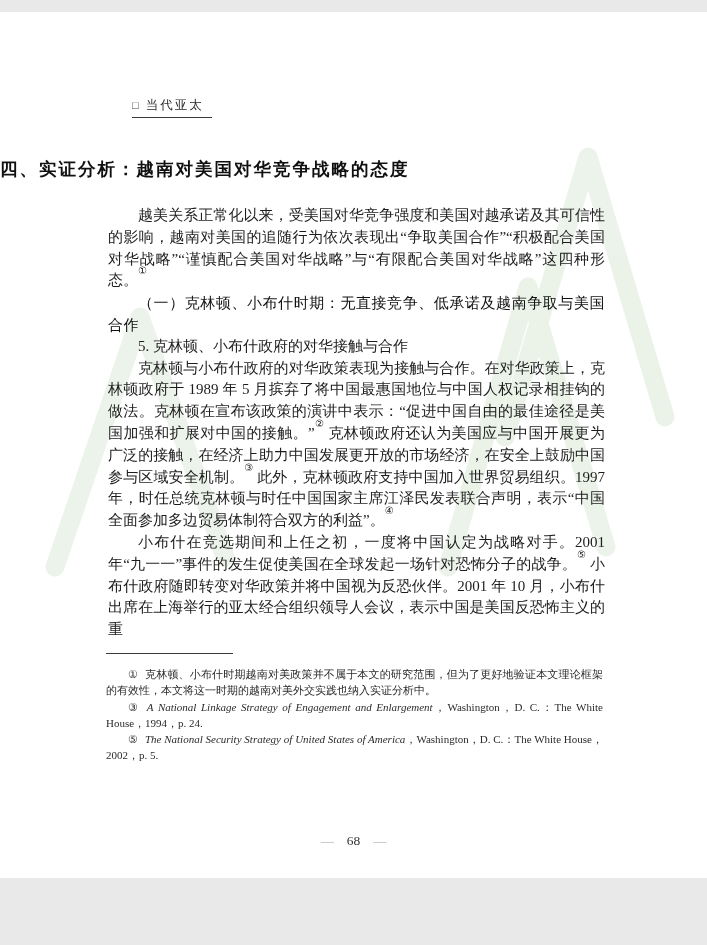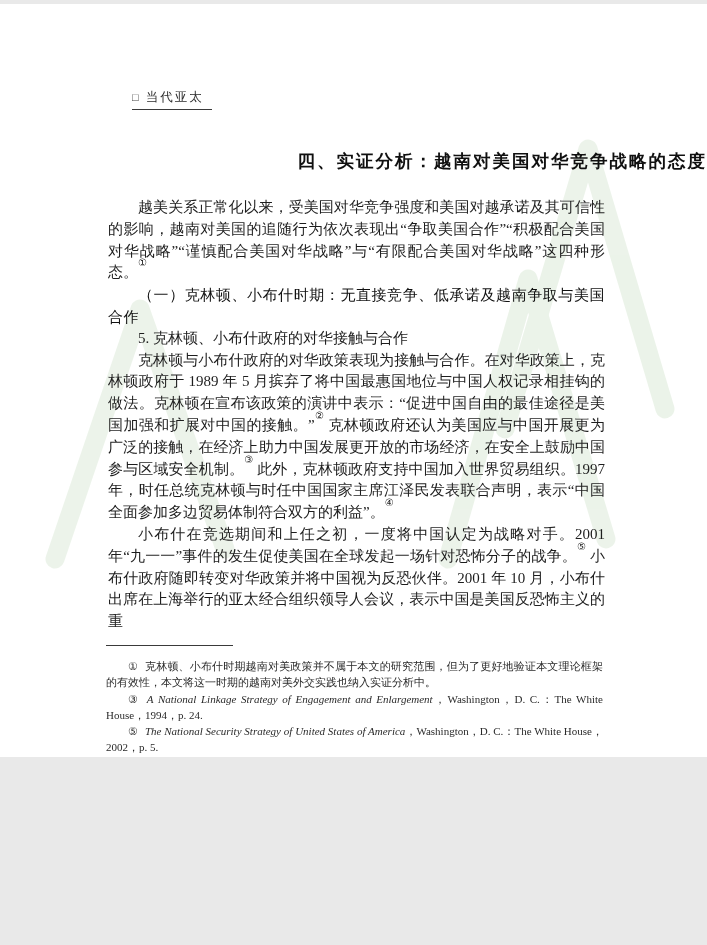--- a/index.html
+++ b/index.html
@@ -1,34 +1,34 @@
 <!DOCTYPE html>
 <html><head>
 <meta charset="utf-8">
 <style>
   html,body { margin:0; padding:0; background:#e9e9e9; }
   .page {
-    position:relative; width:707px; height:753px; margin:4px auto;
+    position:relative; width:707px; height:866px; margin:12px auto;
     background:#ffffff; overflow:hidden;
     font-family:"Liberation Serif","DejaVu Serif",serif;
     color:#1d1d1d;
   }
   .watermark { position:absolute; left:0; top:0; width:707px; height:945px; pointer-events:none; }
 
   .hdr {
     position:absolute; left:132px; top:85px;
     font-size:12.5px; letter-spacing:2px; color:#2a2a2a;
     border-bottom:1.3px solid #3a3a3a; padding:0 8px 3px 0;
     white-space:nowrap;
   }
   .hdr .box { font-size:11px; margin-right:7px; letter-spacing:0; color:#444; }
 
   .ttl {
     position:absolute; left:0; top:145px; width:100%; margin:0;
-    text-align:right;
+    text-align:left;
     font-family:"Liberation Sans","DejaVu Sans",sans-serif;
     font-weight:bold; font-size:17.5px; letter-spacing:2px; color:#101010;
   }
 
   .bd {
     position:absolute; left:108px; top:193px; width:497px;
     font-size:15px; line-height:21.8px; text-align:justify;
   }
   .bd p { margin:0; text-indent:2em; }
   .bd .h2 {

